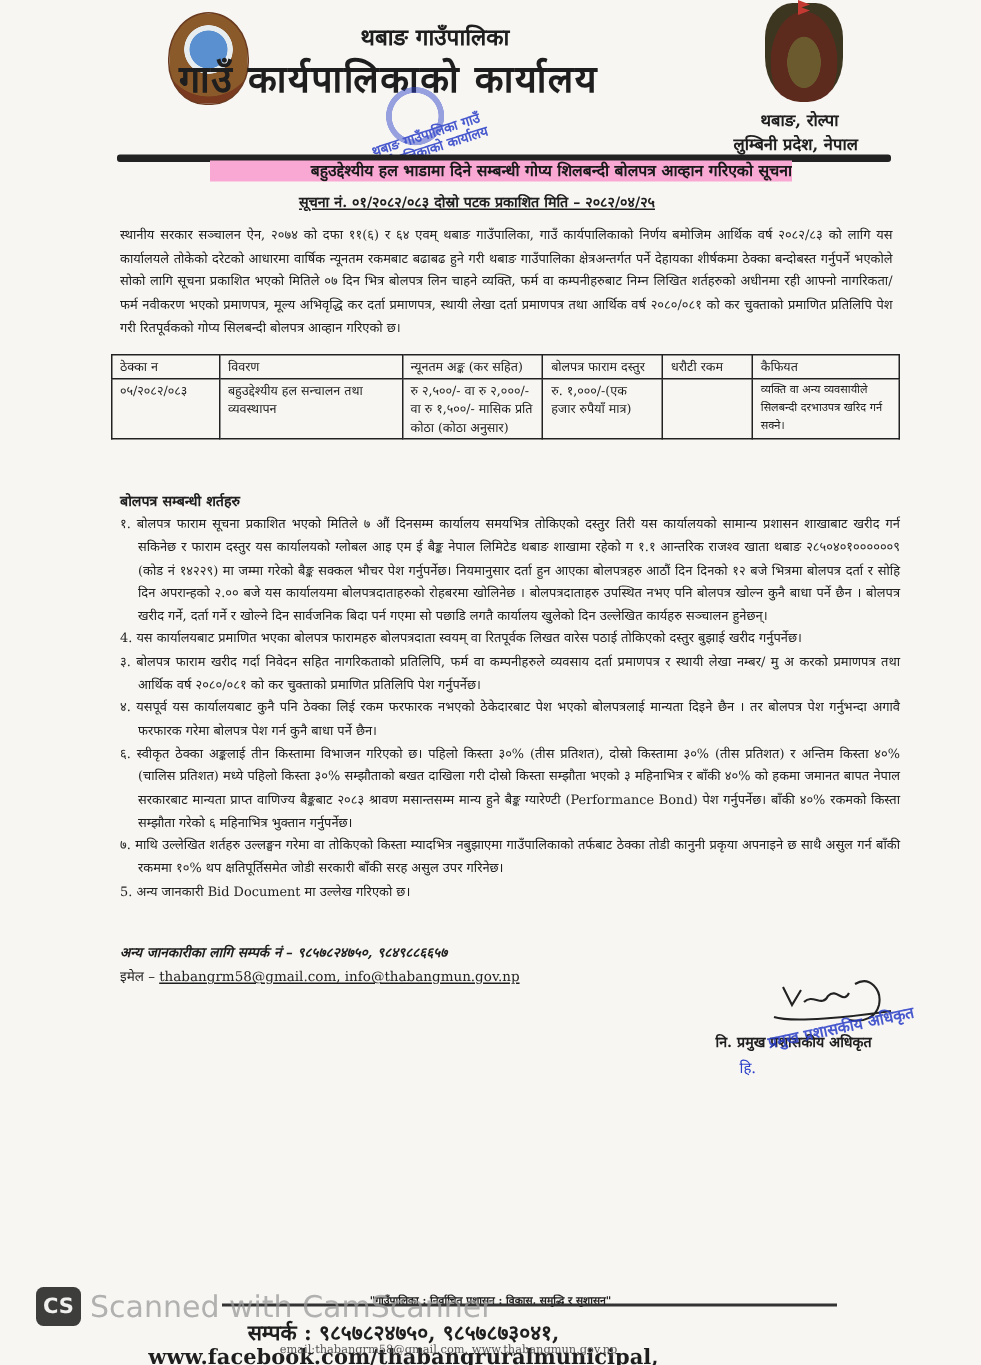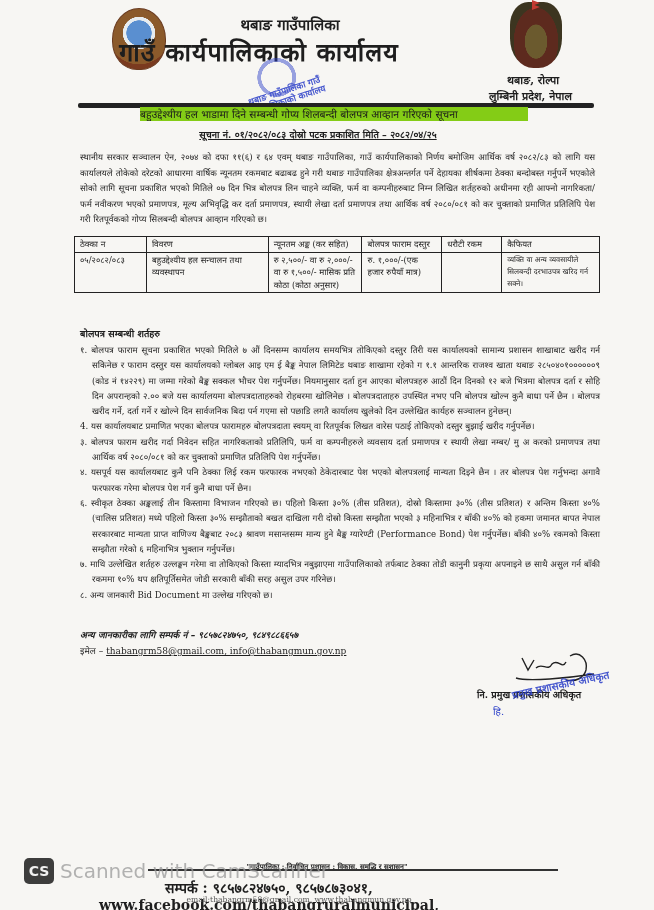--- a/index.html
+++ b/index.html
@@ -36,22 +36,22 @@
     position:absolute; left:12px; top:0px; width:60px; height:48px; border-radius:50%;
     background:radial-gradient(circle, transparent 0 40%, rgba(42,62,200,.55) 41% 50%, transparent 51%);
   }
   .stamp span { position:relative; top:34px; font-weight:bold; }
   .muni-name { left:0; width:580px; top:14px; text-align:center; font-size:15px; font-weight:bold; }
   .office-name { left:0; width:518px; top:34px; text-align:center; font-size:25px; font-weight:bold; letter-spacing:1px; }
   .addr1 { left:488px; top:72px; width:90px; text-align:center; font-size:11px; font-weight:bold; }
   .addr2 { left:468px; top:88px; width:125px; text-align:center; font-size:11px; font-weight:bold; }
   .hr-thick { left:78px; top:103px; width:516px; height:5px; background:#222; border-radius:2px; }
   .title-bar {
-    left:140px; top:107px; width:388px; height:14px; background:#84cc16;
-    font-size:10.5px; font-weight:normal; line-height:14px; text-align:left; color:#1a1a1a;
+    left:140px; top:107px; width:388px; height:14px; background:#f9a8d4;
+    font-size:10.5px; font-weight:bold; line-height:14px; text-align:right; color:#1a1a1a;
     white-space:nowrap; overflow:hidden;
   }
   .notice-line {
     left:0; width:636px; top:128px; text-align:center; font-size:9.5px; font-weight:bold;
   }
   .notice-line span { text-decoration:underline; }
   
   .para {
     left:80px; top:150px; width:515px; font-size:8.6px; line-height:15.5px; text-align:justify;
   }
@@ -148,21 +148,21 @@
 </table>
 
 <div class="abs cond-title">बोलपत्र सम्बन्धी शर्तहरु</div>
 <div class="abs cond-list">
   <div class="cond-item">१. बोलपत्र फाराम सूचना प्रकाशित  भएको मितिले ७ औं  दिनसम्म कार्यालय समयभित्र तोकिएको दस्तुर तिरी यस कार्यालयको सामान्य प्रशासन शाखाबाट खरीद गर्न सकिनेछ र फाराम दस्तुर यस कार्यालयको ग्लोबल आइ एम ई बैङ्क नेपाल लिमिटेड थबाङ शाखामा रहेको ग १.१ आन्तरिक राजश्व खाता थबाङ २८५०४०१००००००९ (कोड नं १४२२९) मा जम्मा गरेको बैङ्क सक्कल भौचर पेश गर्नुपर्नेछ। नियमानुसार दर्ता हुन आएका बोलपत्रहरु आठौं दिन दिनको १२  बजे भित्रमा बोलपत्र दर्ता र सोहि दिन अपरान्हको २.०० बजे यस कार्यालयमा बोलपत्रदाताहरुको रोहबरमा खोलिनेछ । बोलपत्रदाताहरु उपस्थित नभए पनि बोलपत्र खोल्न कुनै बाधा पर्ने छैन । बोलपत्र खरीद गर्ने, दर्ता गर्ने र खोल्ने दिन सार्वजनिक बिदा पर्न गएमा सो पछाडि लगतै कार्यालय खुलेको दिन उल्लेखित कार्यहरु सञ्चालन हुनेछन्।</div>
   <div class="cond-item">4. यस कार्यालयबाट प्रमाणित भएका बोलपत्र फारामहरु बोलपत्रदाता स्वयम् वा रितपूर्वक लिखत वारेस पठाई तोकिएको दस्तुर बुझाई खरीद गर्नुपर्नेछ।</div>
   <div class="cond-item">३. बोलपत्र फाराम खरीद गर्दा निवेदन सहित नागरिकताको प्रतिलिपि, फर्म वा कम्पनीहरुले व्यवसाय दर्ता प्रमाणपत्र र स्थायी लेखा नम्बर/ मु अ करको प्रमाणपत्र तथा आर्थिक वर्ष २०८०/०८१ को कर चुक्ताको प्रमाणित प्रतिलिपि पेश गर्नुपर्नेछ।</div>
   <div class="cond-item">४. यसपूर्व यस कार्यालयबाट कुनै पनि ठेक्का लिई रकम फरफारक नभएको ठेकेदारबाट पेश भएको बोलपत्रलाई मान्यता दिइने छैन । तर बोलपत्र पेश गर्नुभन्दा अगावै फरफारक गरेमा बोलपत्र पेश गर्न कुनै बाधा पर्ने छैन।</div>
   <div class="cond-item">६. स्वीकृत ठेक्का अङ्कलाई तीन किस्तामा विभाजन गरिएको छ। पहिलो किस्ता ३०% (तीस प्रतिशत), दोस्रो किस्तामा ३०% (तीस प्रतिशत) र अन्तिम किस्ता ४०% (चालिस प्रतिशत) मध्ये पहिलो किस्ता ३०% सम्झौताको बखत दाखिला गरी दोस्रो किस्ता सम्झौता भएको ३ महिनाभित्र र बाँकी ४०% को हकमा जमानत बापत नेपाल सरकारबाट मान्यता प्राप्त वाणिज्य बैङ्कबाट २०८३ श्रावण मसान्तसम्म मान्य हुने बैङ्क ग्यारेण्टी (Performance Bond) पेश गर्नुपर्नेछ। बाँकी ४०% रकमको किस्ता सम्झौता गरेको ६ महिनाभित्र भुक्तान गर्नुपर्नेछ।</div>
   <div class="cond-item">७. माथि उल्लेखित शर्तहरु उल्लङ्घन गरेमा वा तोकिएको किस्ता म्यादभित्र नबुझाएमा गाउँपालिकाको तर्फबाट ठेक्का तोडी कानुनी प्रकृया अपनाइने छ साथै असुल गर्न बाँकी रकममा १०% थप क्षतिपूर्तिसमेत जोडी सरकारी बाँकी सरह असुल उपर गरिनेछ।</div>
-  <div class="cond-item">८. अन्य जानकारी Bid Document मा उल्लेख गरिएको छ।</div>
+  <div class="cond-item">5. अन्य जानकारी Bid Document मा उल्लेख गरिएको छ।</div>
 </div>
 
 <div class="abs contact1">अन्य जानकारीका लागि सम्पर्क नं – ९८५७८२४७५०, ९८४९८८६६५७</div>
 <div class="abs contact2">
   <span>इमेल – </span><a>thabangrm58@gmail.com, info@thabangmun.gov.np</a>
 </div>
 
 <svg class="abs signature" viewBox="0 0 90 38">
   <path d="M8 30 C 20 34, 60 30, 86 26 M14 10 L 20 22 L 26 12 M28 20 C 34 14, 40 24, 44 16 C 50 10, 54 22, 58 14 M62 8 C 72 2, 80 12, 78 22 C 76 30, 68 34, 58 32" fill="none" stroke="#222" stroke-width="1.4"></path>
 </svg>

